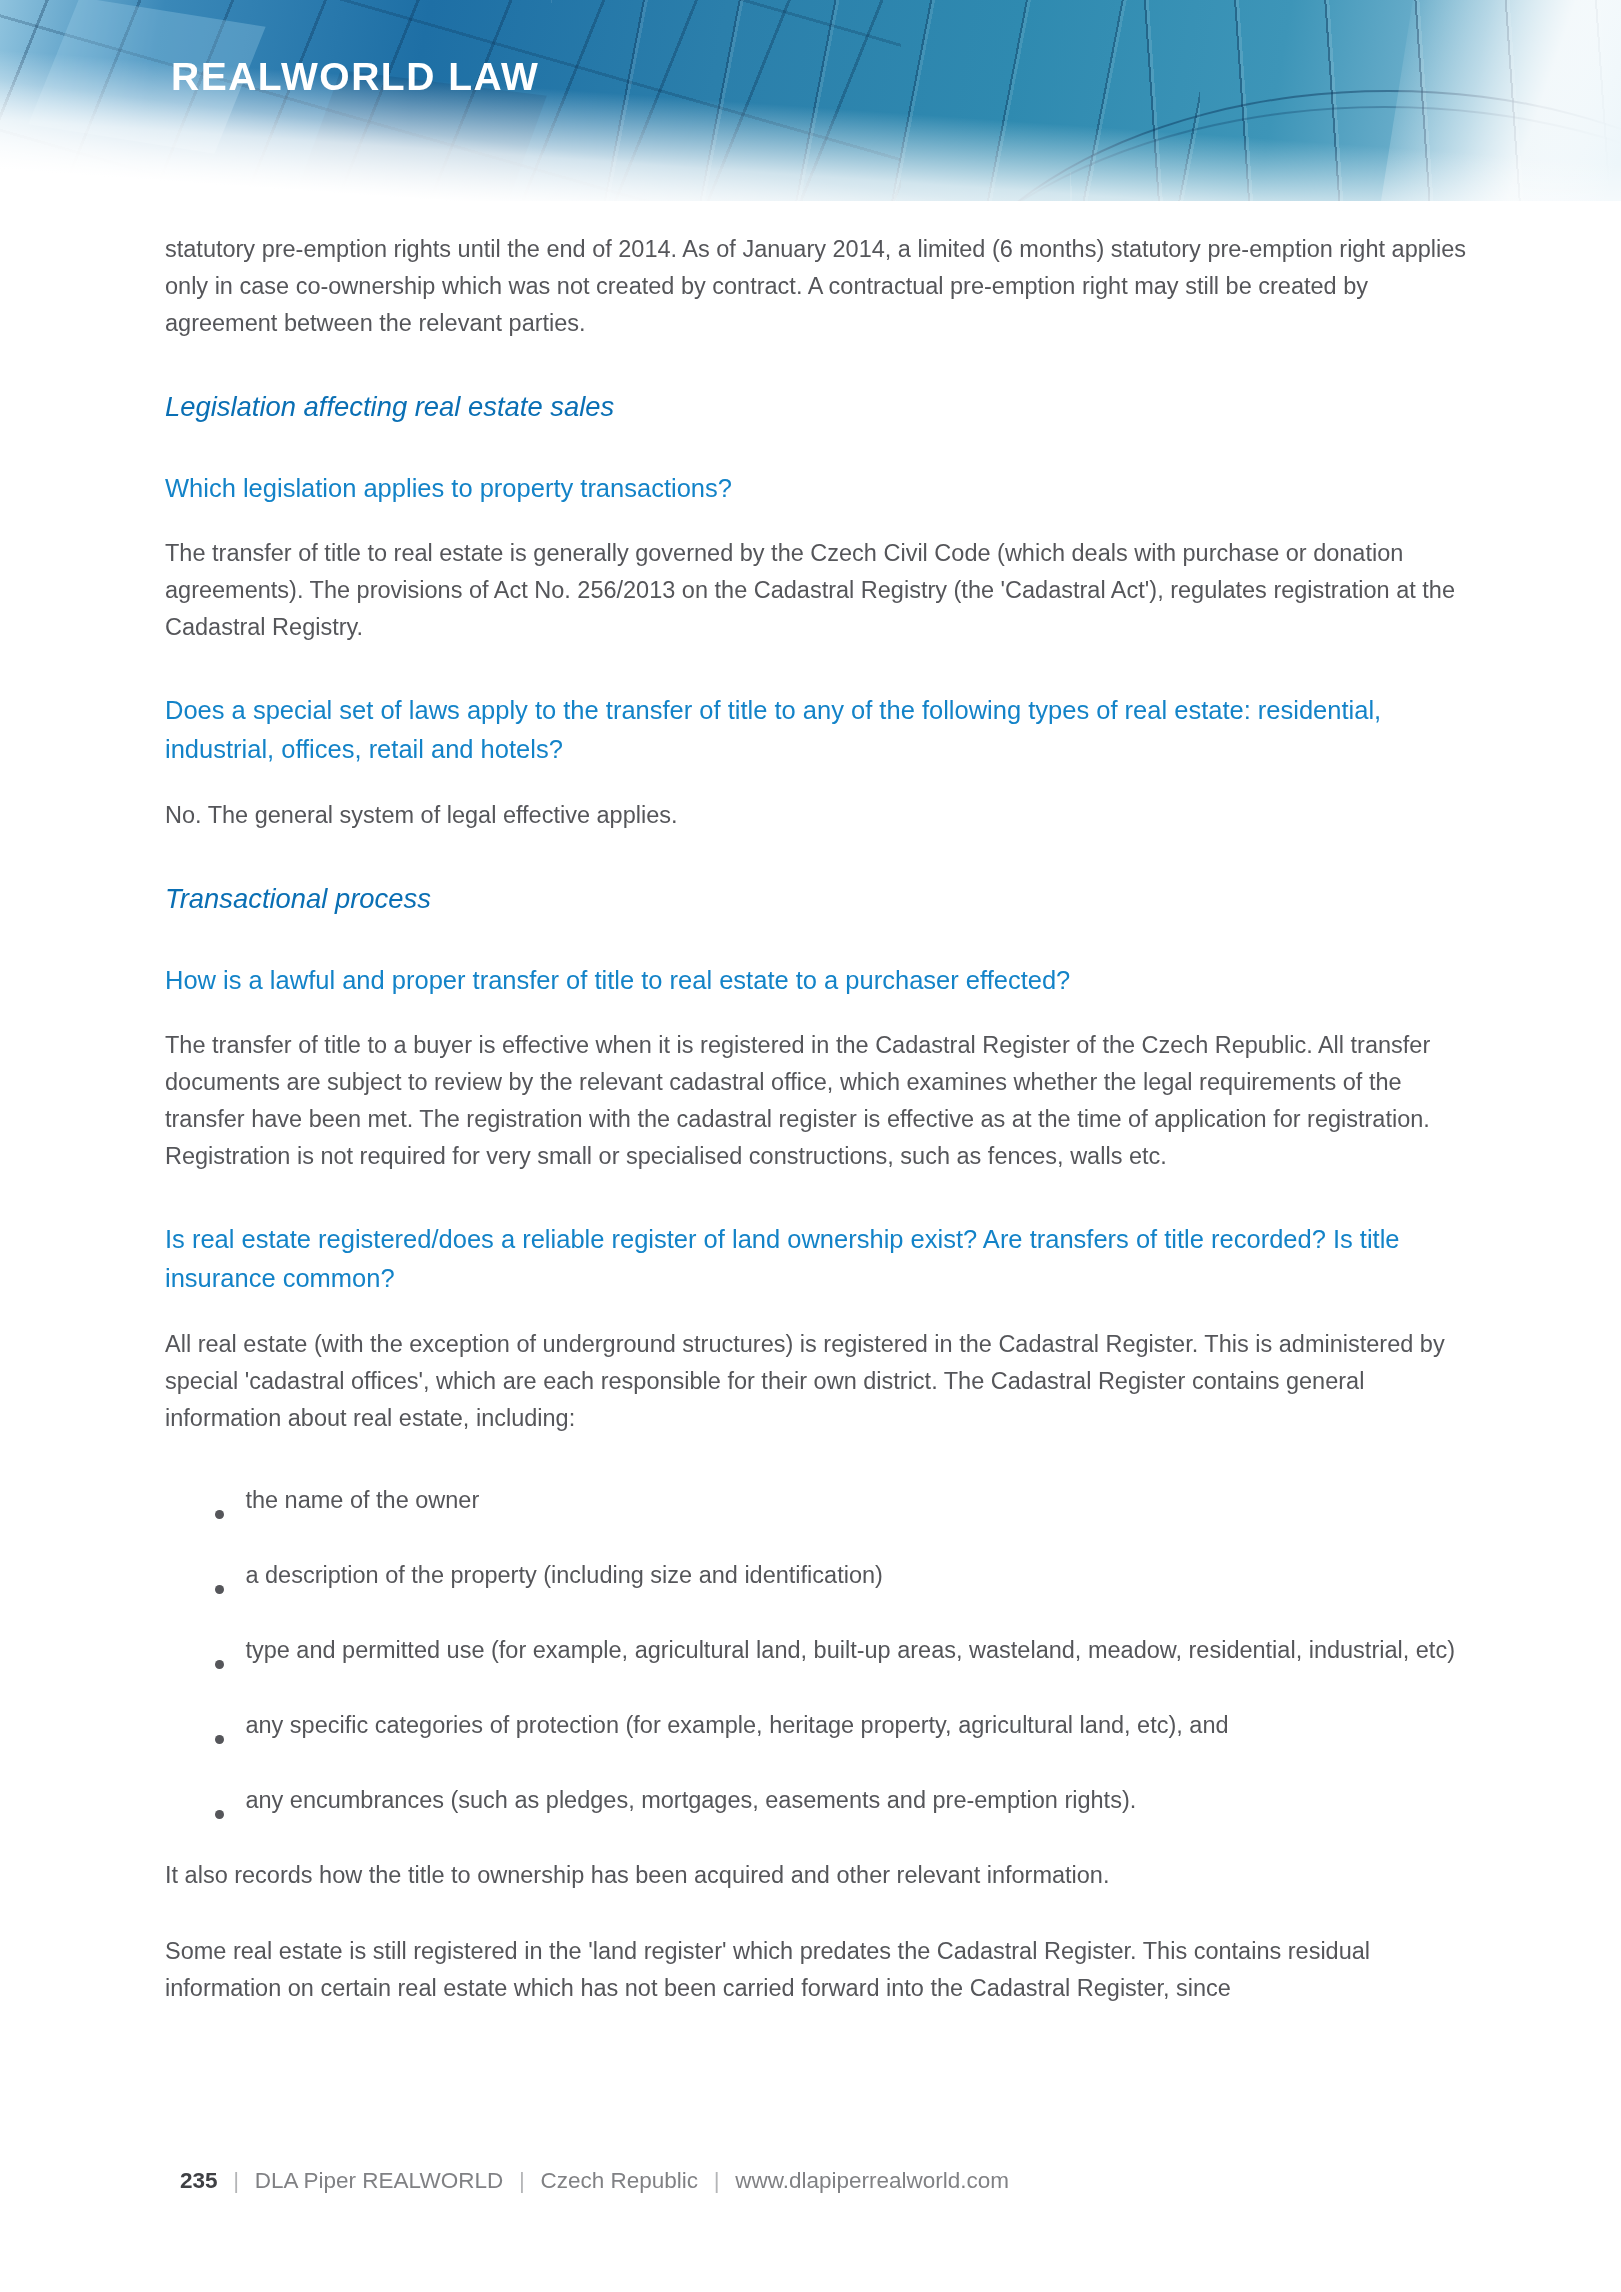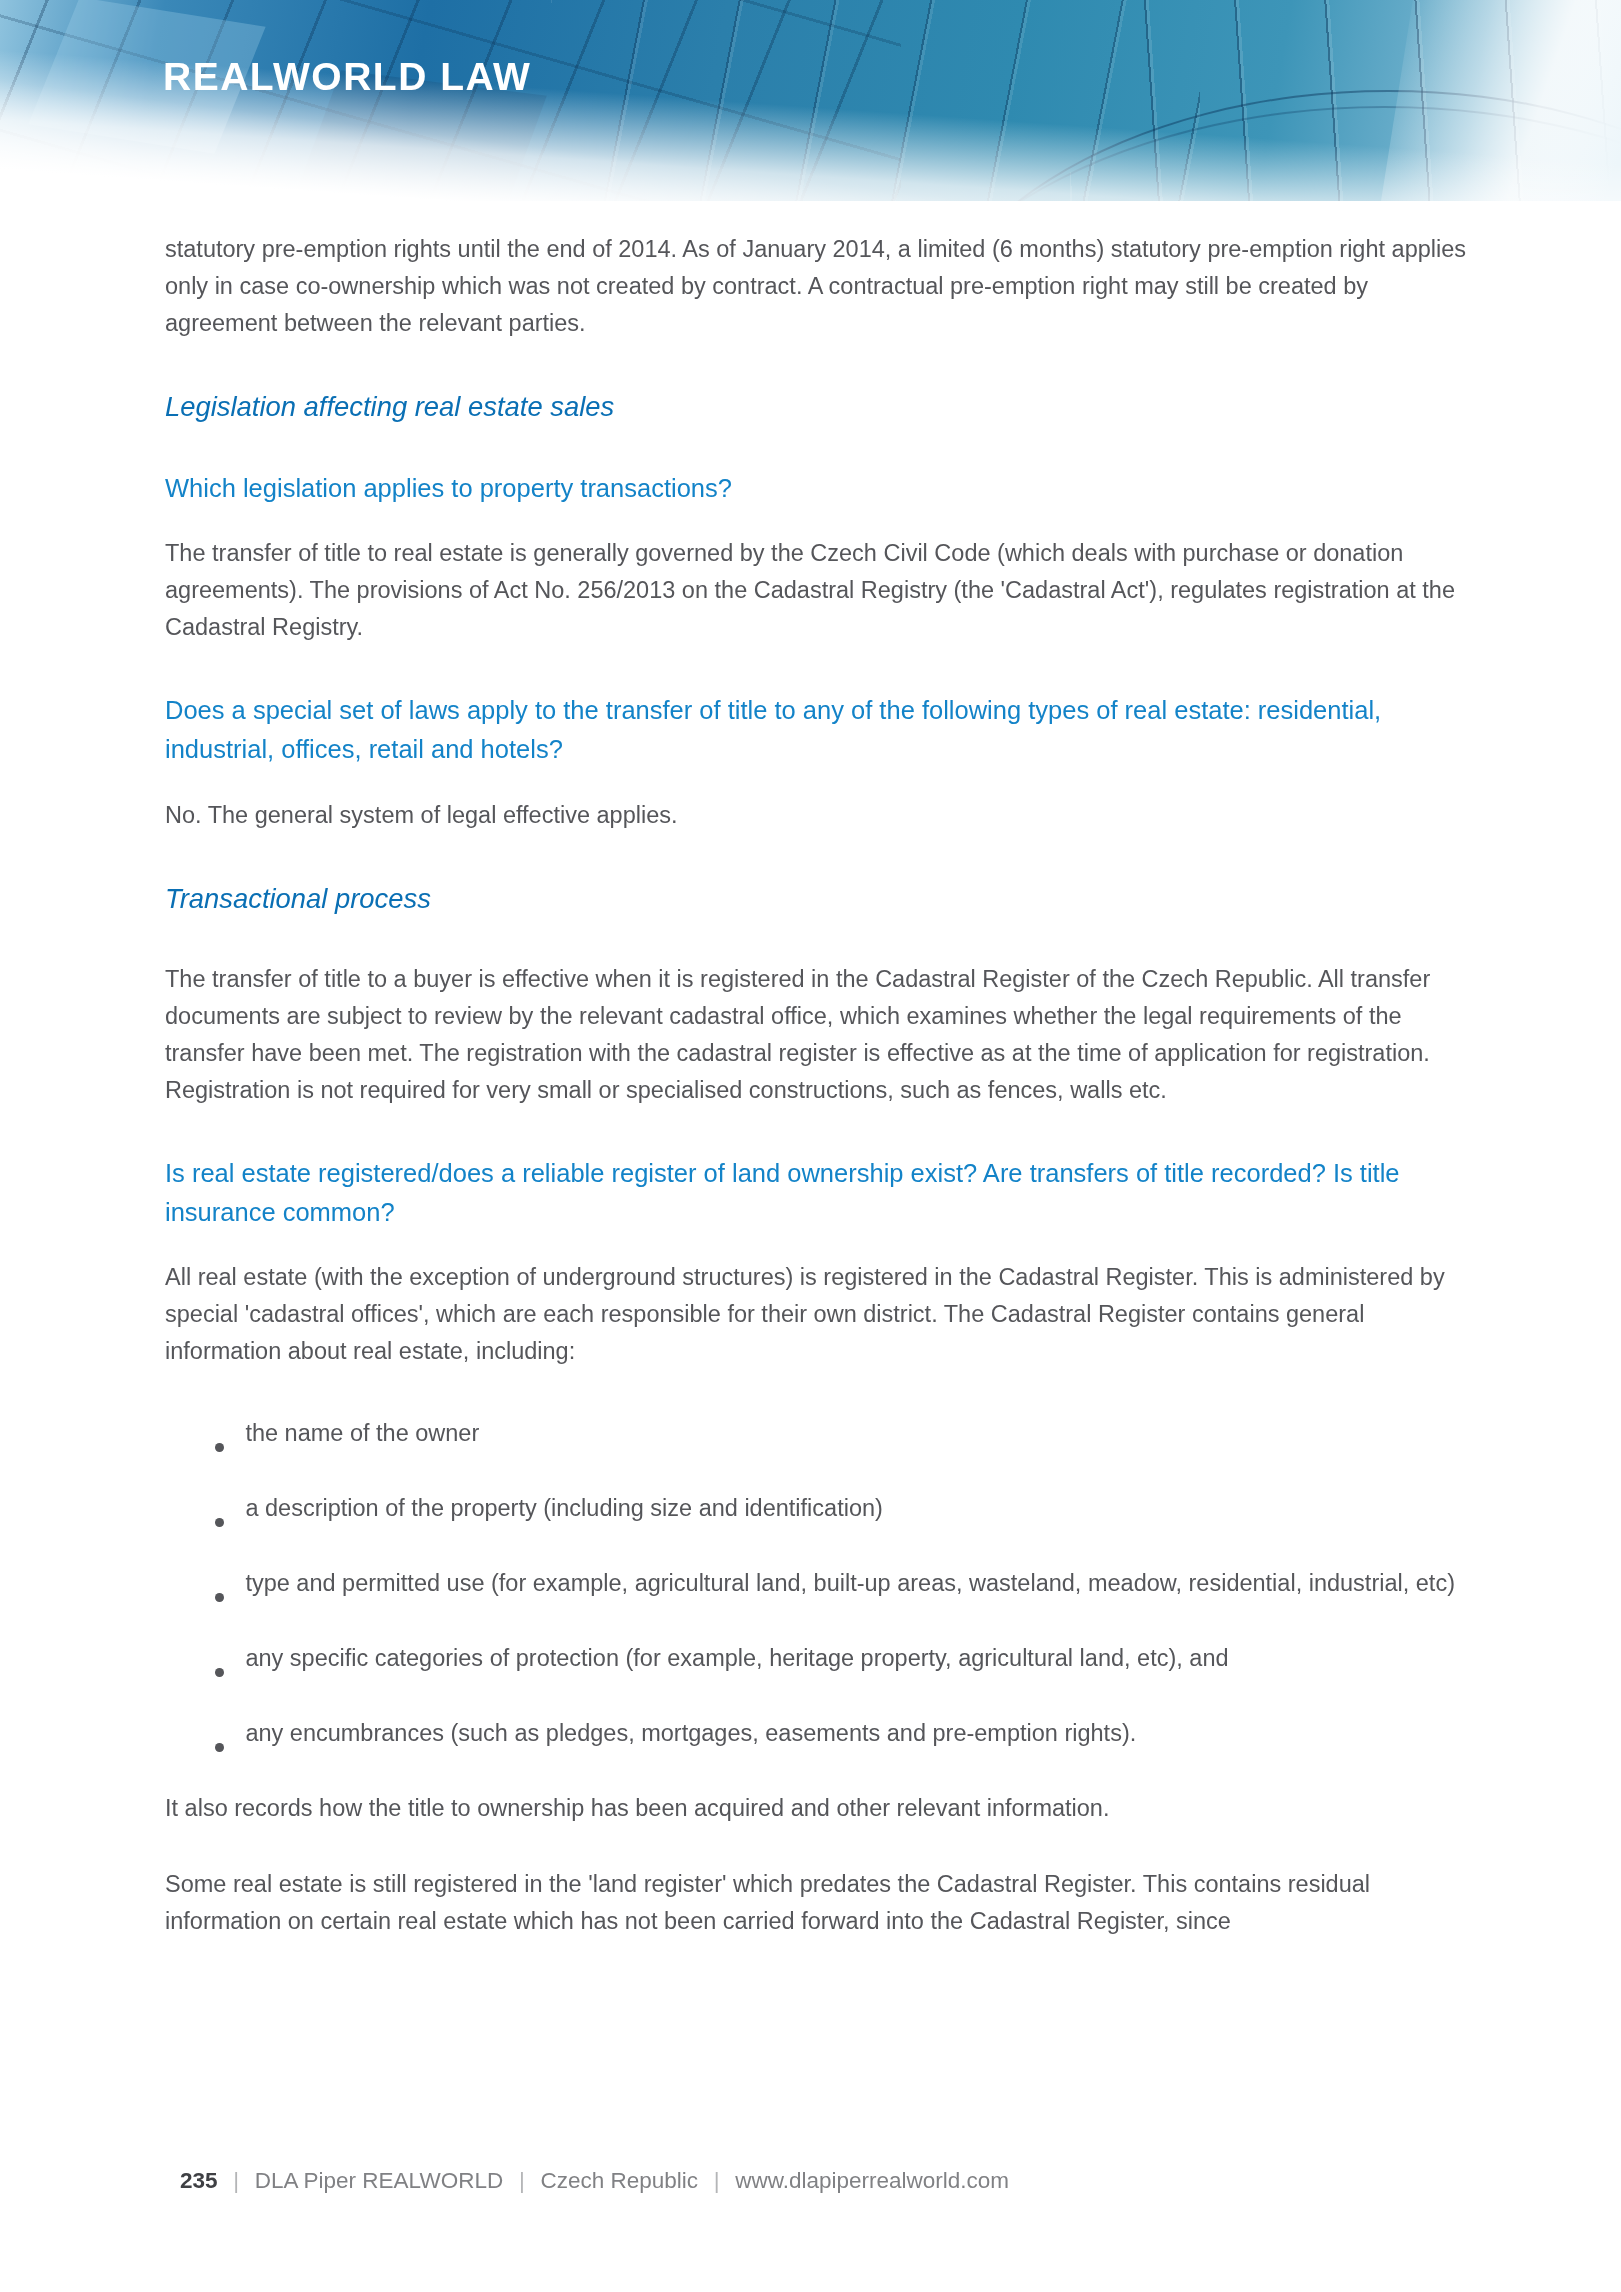--- a/index.html
+++ b/index.html
@@ -48,21 +48,21 @@
     background:linear-gradient(100deg, rgba(255,255,255,0) 0%, rgba(255,255,255,0.85) 48%, #edf6fa 75%);
     transform:rotate(9deg);
   }
   .banner .fade {
     position:absolute; top:0; left:0; right:0; bottom:0;
     background:
       linear-gradient(184deg, rgba(255,255,255,0) 52%, rgba(255,255,255,0.78) 74%, #ffffff 90%),
       linear-gradient(to top right, rgba(255,255,255,0.95) 2%, rgba(255,255,255,0) 30%);
   }
   .banner .title {
-    position:absolute; left:163px; top:55px;
+    position:absolute; left:171px; top:55px;
     font-size:39px; font-weight:700; letter-spacing:1.5px; color:#ffffff;
   }
 
   
   .main { position:absolute; left:165px; top:231px; width:1308px; }
 
   .para {
     font-size:23.5px; line-height:37px; color:#55565a;
     margin:0 0 45px 0;
   }
@@ -118,20 +118,21 @@
   <h2 class="section-heading">Legislation affecting real estate sales</h2>
 
   <h3 class="question">Which legislation applies to property transactions?</h3>
   <p class="para">The transfer of title to real estate is generally governed by the Czech Civil Code (which deals with purchase or donation agreements). The provisions of Act No. 256/2013 on the Cadastral Registry (the 'Cadastral Act'), regulates registration at the Cadastral Registry.</p>
 
   <h3 class="question">Does a special set of laws apply to the transfer of title to any of the following types of real estate: residential, industrial, offices, retail and hotels?</h3>
   <p class="para">No. The general system of legal effective applies.</p>
 
   <h2 class="section-heading">Transactional process</h2>
 
+  <h3 class="question">How is a lawful and proper transfer of title to real estate to a purchaser effected?</h3>
   <p class="para">The transfer of title to a buyer is effective when it is registered in the Cadastral Register of the Czech Republic. All transfer documents are subject to review by the relevant cadastral office, which examines whether the legal requirements of the transfer have been met. The registration with the cadastral register is effective as at the time of application for registration. Registration is not required for very small or specialised constructions, such as fences, walls etc.</p>
 
   <h3 class="question">Is real estate registered/does a reliable register of land ownership exist? Are transfers of title recorded? Is title insurance common?</h3>
   <p class="para">All real estate (with the exception of underground structures) is registered in the Cadastral Register. This is administered by special 'cadastral offices', which are each responsible for their own district. The Cadastral Register contains general information about real estate, including:</p>
 
   <ul class="bullet-list">
     <li class="bullet-item">
       <span class="bullet-dot"></span>
       <span>the name of the owner</span>
     </li>

